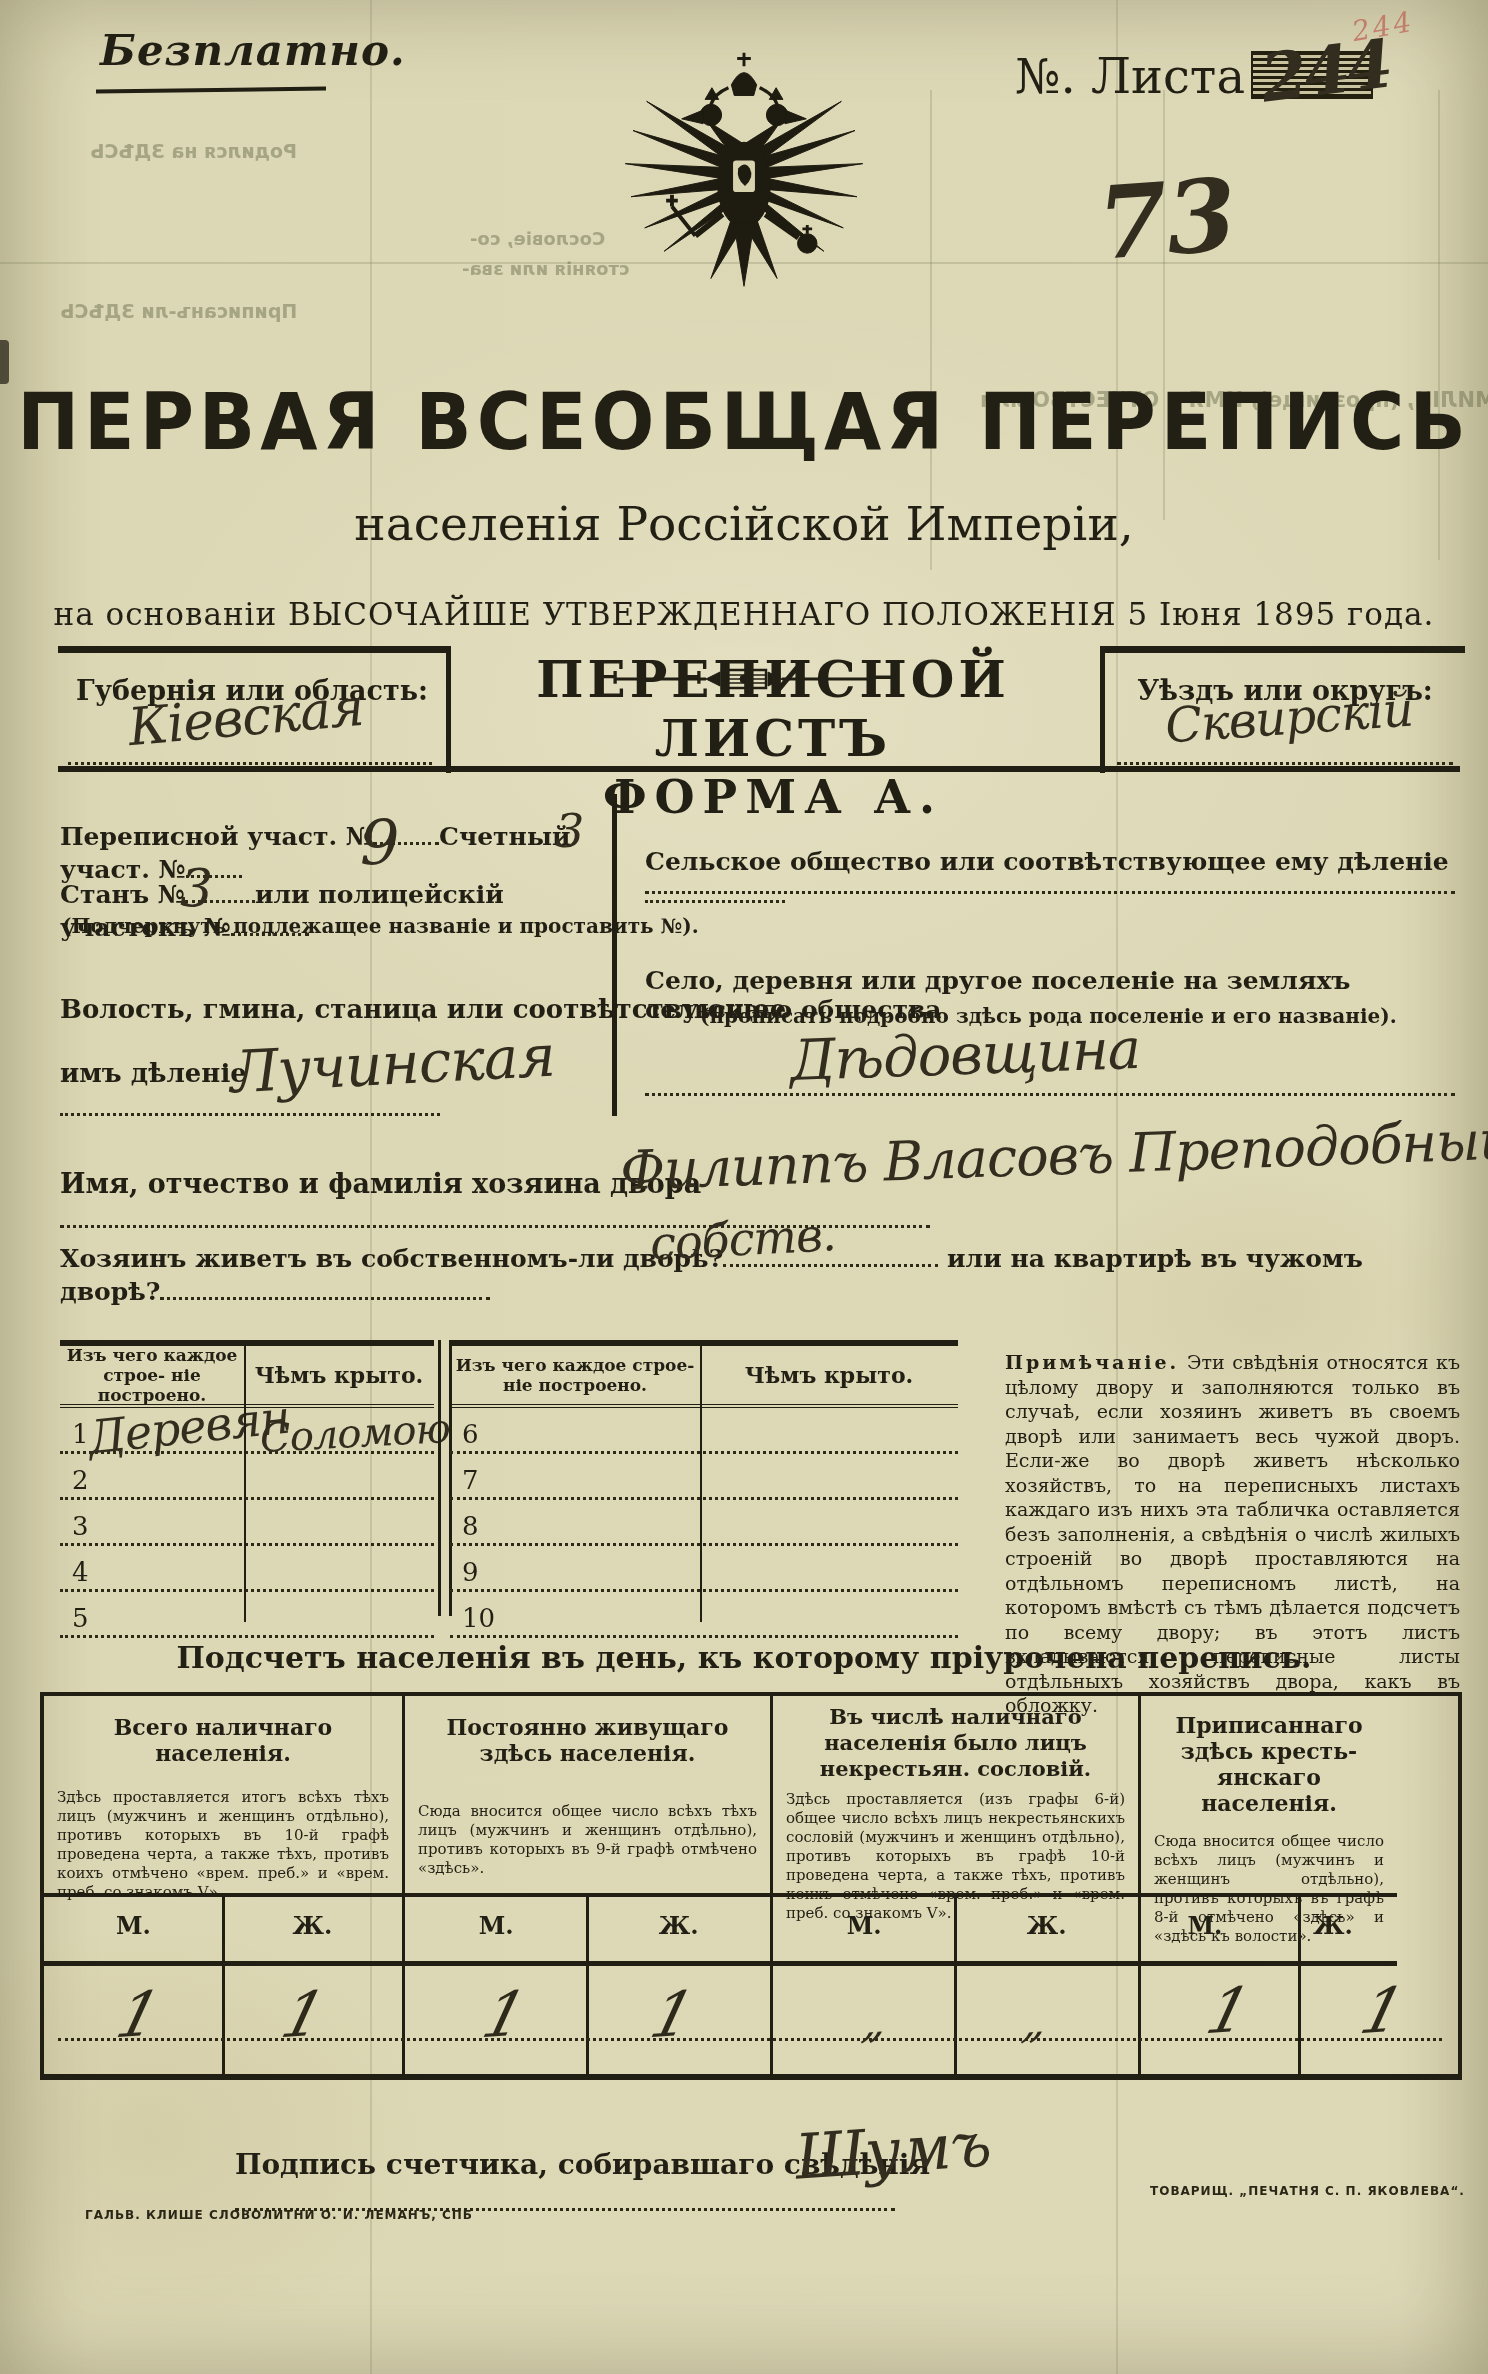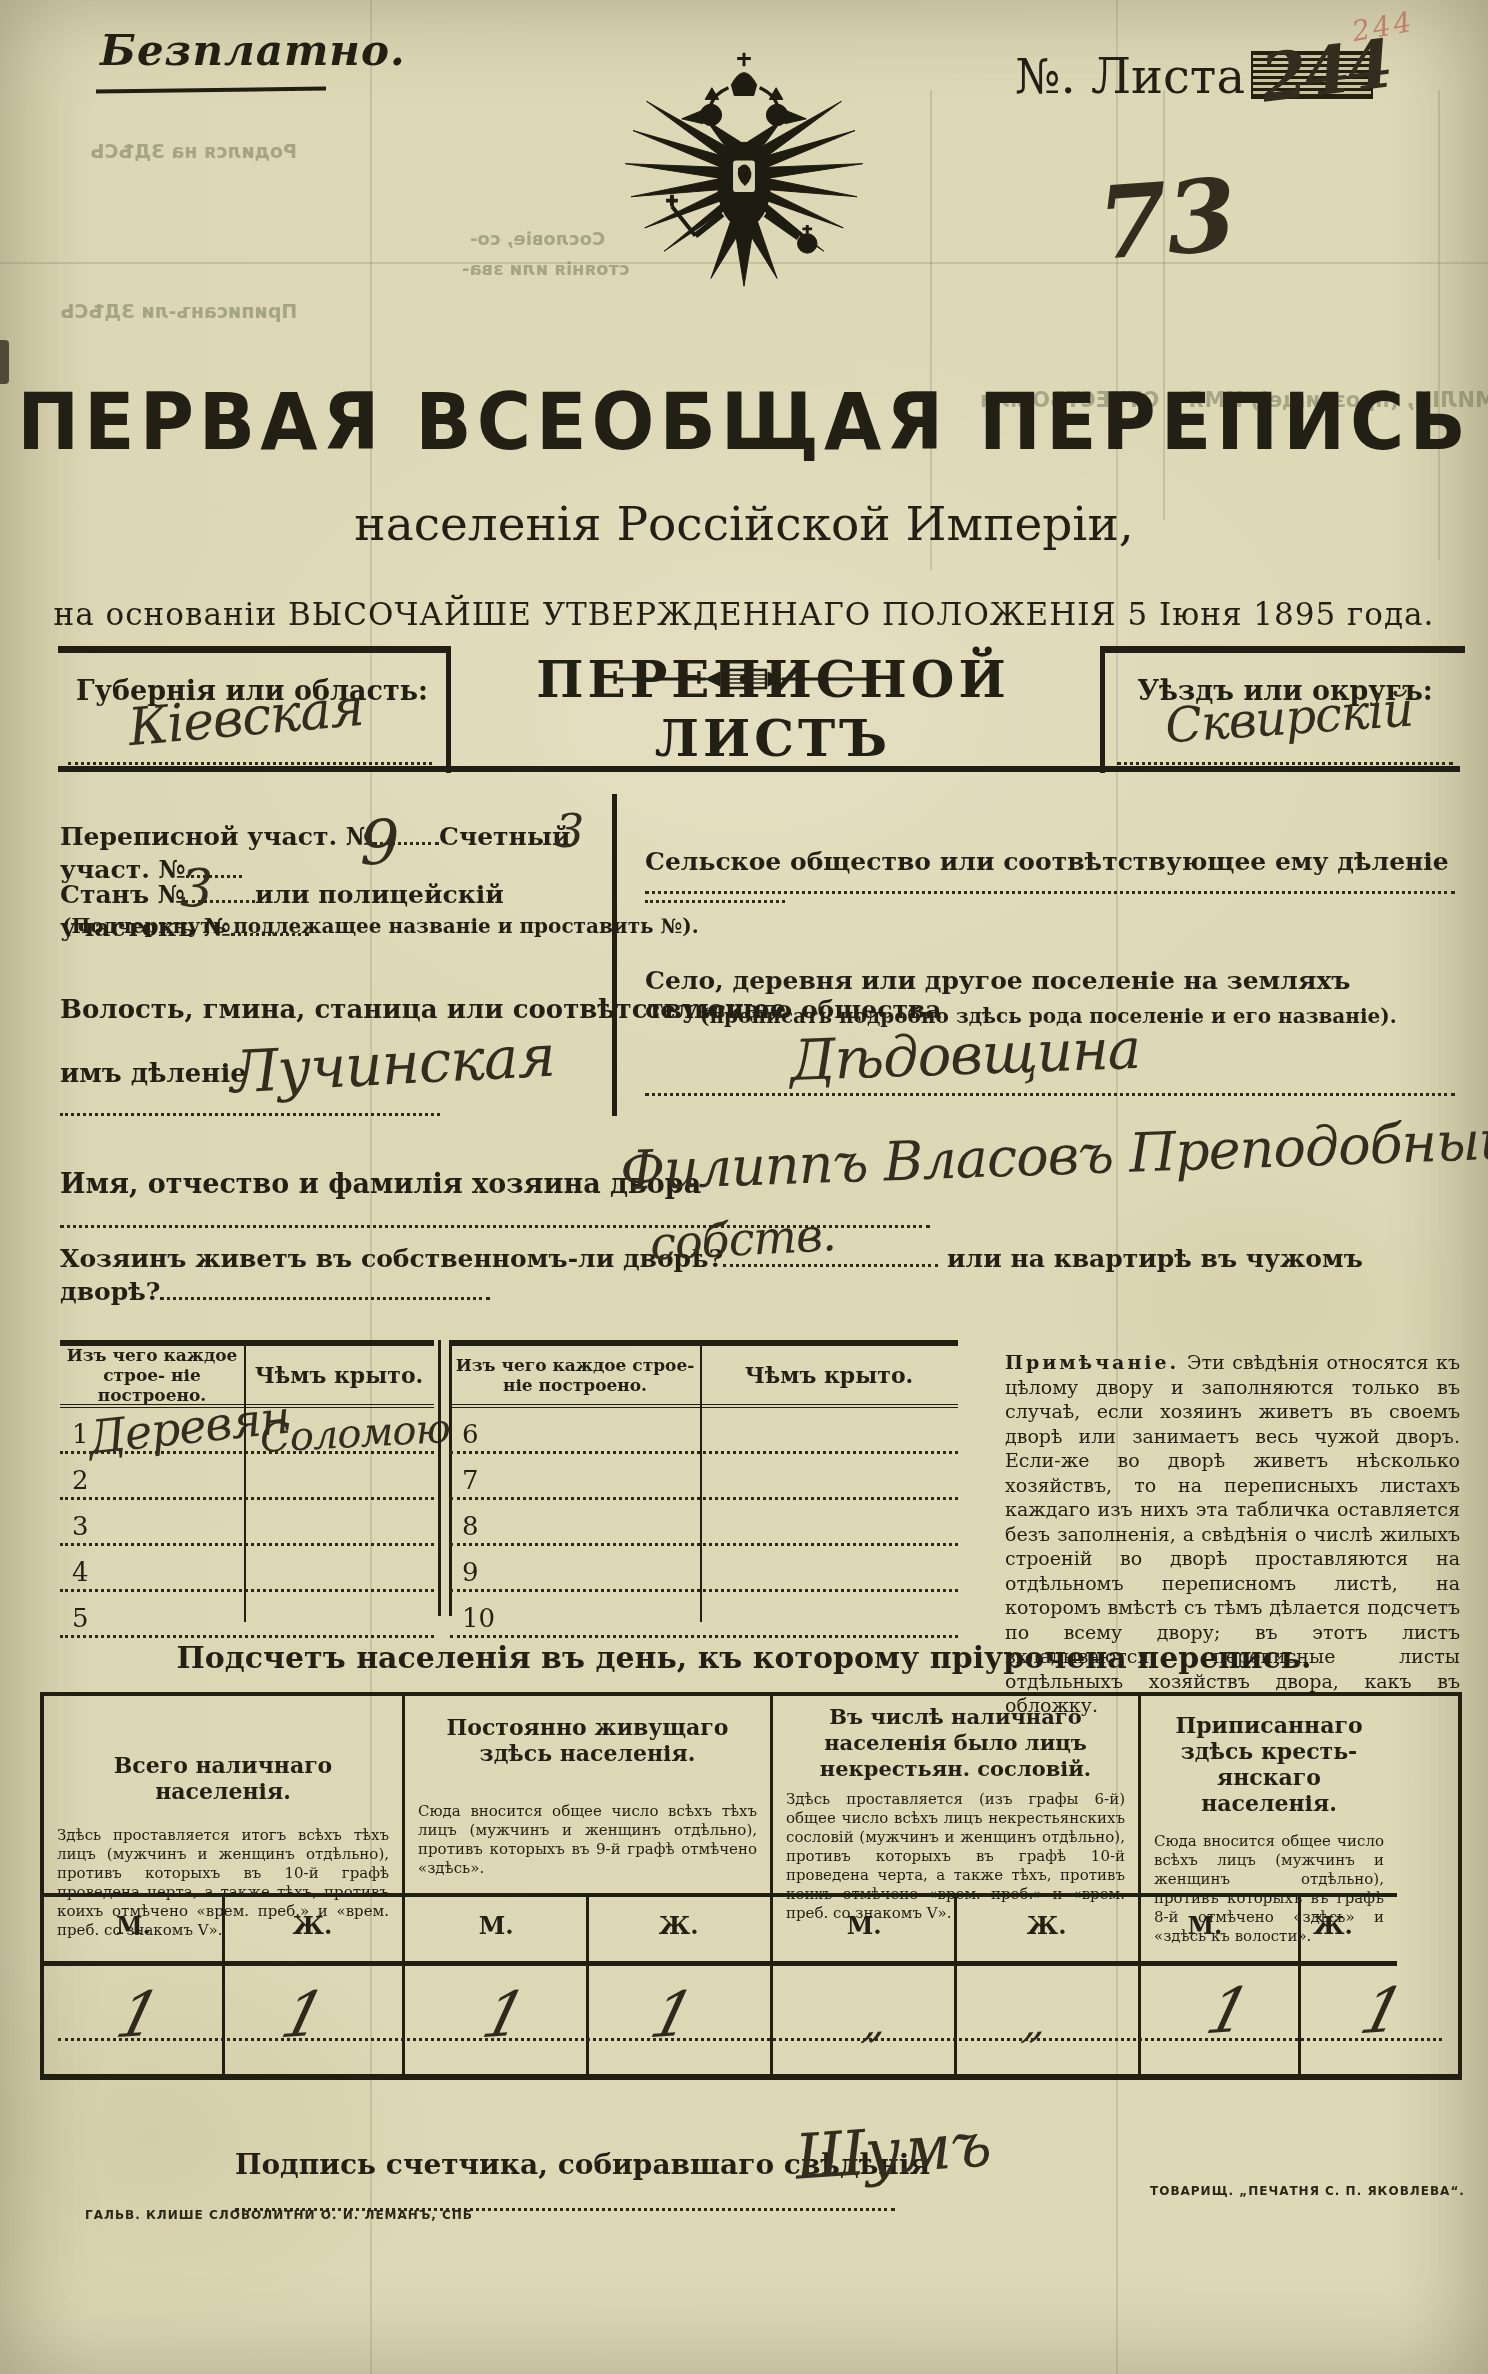--- a/index.html
+++ b/index.html
@@ -125,20 +125,21 @@
     </g>
   </svg>
 
   <div class="a hbox" style="left:58px;top:646px;width:388px;height:120px;border-width:7px 5px 0 0;">
     <span class="lab">Губернія или область:</span>
     <span class="dots" style="position:absolute;left:10px;right:14px;bottom:8px;"></span>
     <span class="hw" style="position:absolute;left:70px;top:34px;font-size:52px;transform:rotate(-5deg);">Кіевская</span>
   </div>
   <div class="a" style="left:446px;top:650px;width:654px;text-align:center;">
     <div style="font-size:50px;font-weight:bold;letter-spacing:4px;">ПЕРЕПИСНОЙ ЛИСТЪ</div>
+    <div style="font-size:46px;font-weight:bold;letter-spacing:8px;margin-top:2px;">ФОРМА А.</div>
   </div>
   <div class="a hbox" style="left:1100px;top:646px;width:360px;height:120px;border-width:7px 0 0 5px;">
     <span class="lab">Уѣздъ или округъ:</span>
     <span class="dots" style="position:absolute;left:12px;right:12px;bottom:8px;"></span>
     <span class="hw" style="position:absolute;left:60px;top:36px;font-size:48px;transform:rotate(-4deg);">Сквирскій</span>
   </div>
   <div class="a rule" style="left:58px;top:766px;width:1402px;height:6px;"></div>
 
   <div class="a rule" style="left:612px;top:794px;width:5px;height:322px;"></div>
 
@@ -231,21 +232,21 @@
 
   <div class="a ctr" style="top:1640px;font-size:30px;font-weight:bold;">Подсчетъ населенія въ день, къ которому пріурочена перепись.</div>
 
   <div class="a ct" style="left:40px;top:1692px;width:1414px;height:378px;">
 
     <div class="a rule" style="left:358px;top:0;width:3px;height:100%;"></div>
     <div class="a rule" style="left:726px;top:0;width:3px;height:100%;"></div>
     <div class="a rule" style="left:1094px;top:0;width:3px;height:100%;"></div>
 
     <div class="ccol" style="left:0;width:358px;">
-      <span class="ch" style="padding-top:47px;margin-top:9px;">Всего наличнаго населенія.</span>
+      <span class="ch" style="padding-top:18px;">Всего наличнаго населенія.</span>
       <span class="cd" style="margin-top:14px;">Здѣсь проставляется итогъ всѣхъ тѣхъ лицъ (мужчинъ и женщинъ отдѣльно), противъ которыхъ въ 10-й графѣ проведена черта, а также тѣхъ, противъ коихъ отмѣчено «врем. преб.» и «врем. преб. со знакомъ V».</span>
       <div class="mz">
         <span style="left:0;">М.</span>
         <span style="left:50%;">Ж.</span>
       </div>
       <div class="half" style="left:178px;"></div>
       <span class="tally" style="left:75px;top:282px;">1</span>
       <span class="tally" style="left:240px;top:282px;">1</span>
     </div>
 

